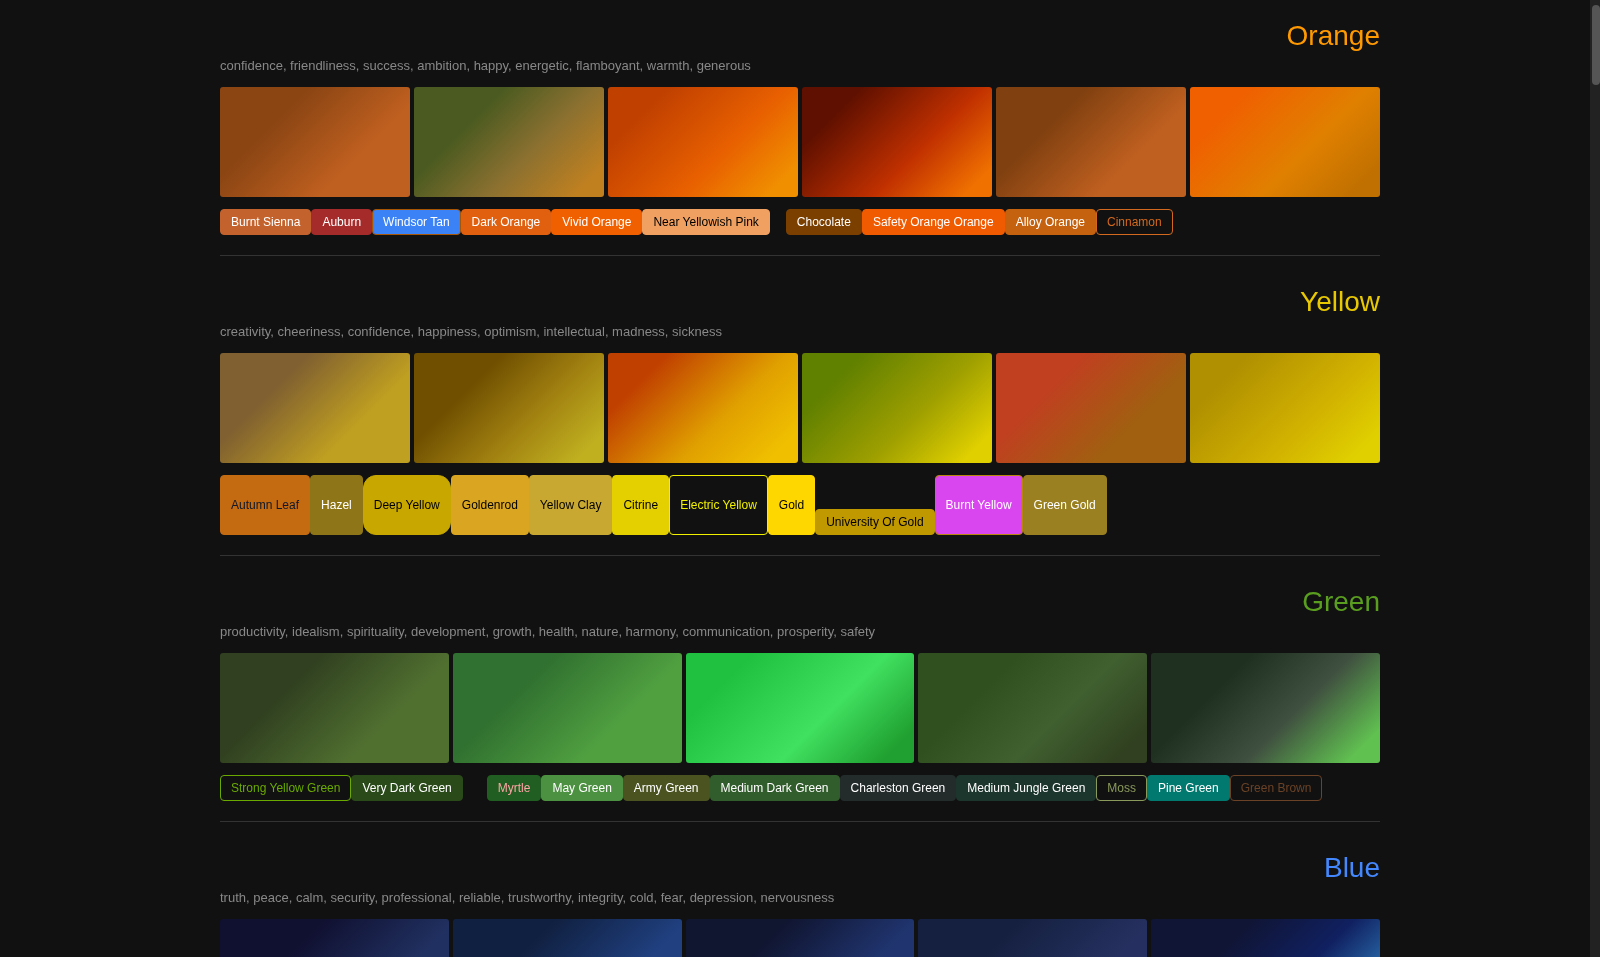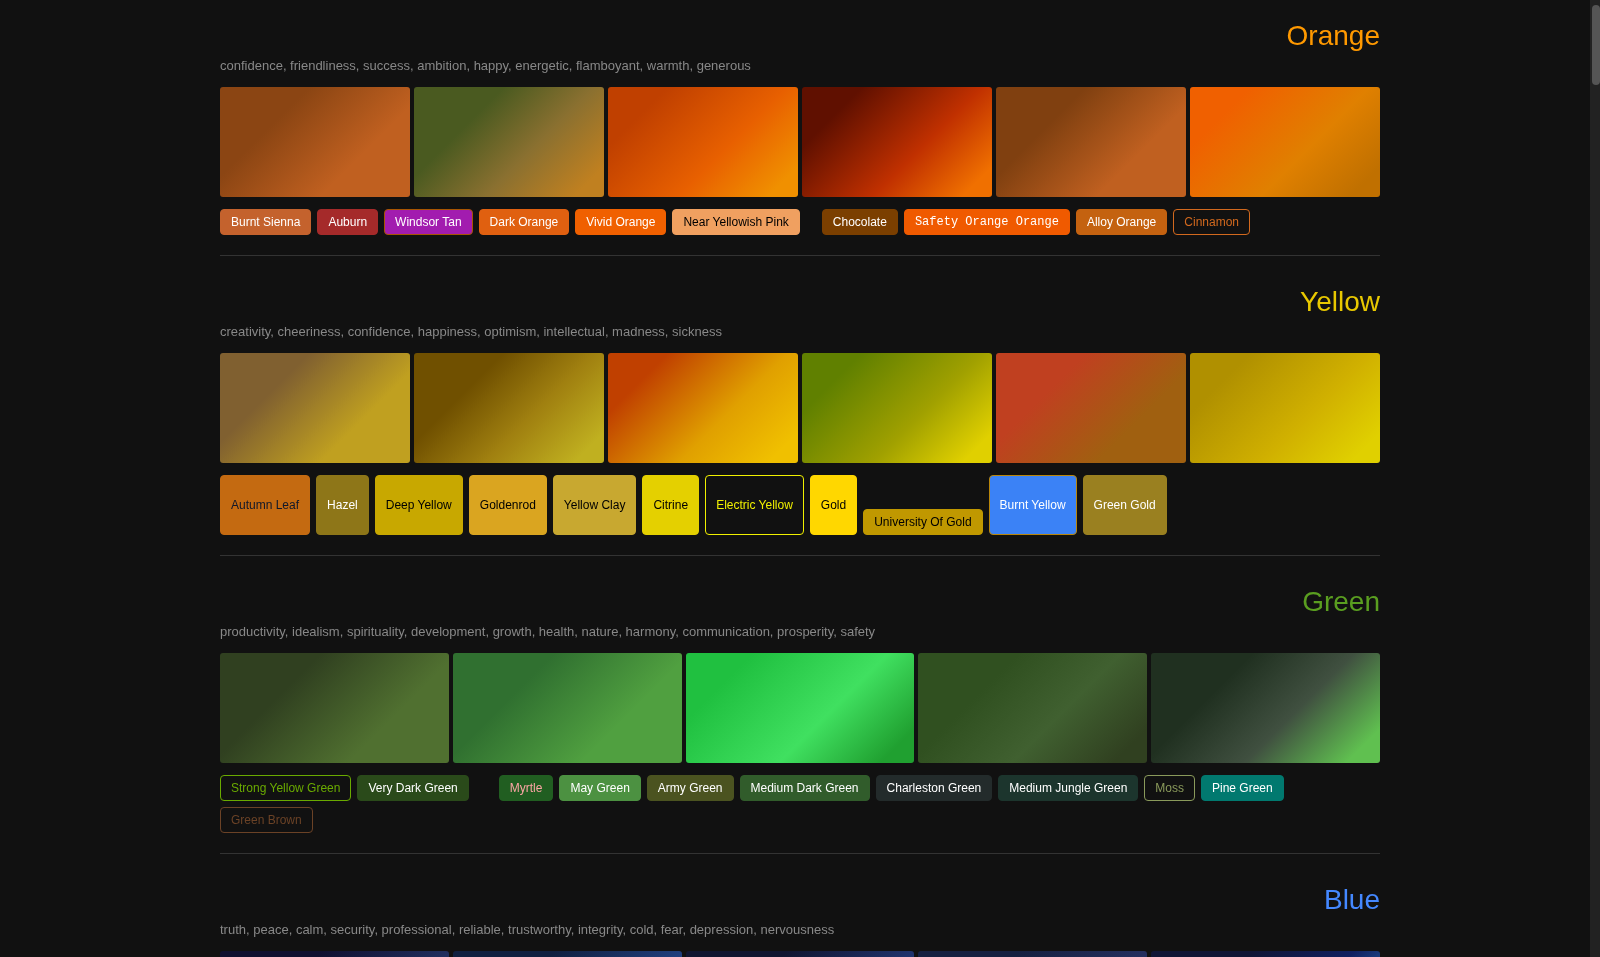--- a/index.html
+++ b/index.html
@@ -39,21 +39,20 @@
       height: 110px;
     }
     .img-placeholder {
       flex: 1;
       border-radius: 3px;
       min-width: 0;
     }
     .tags-row {
       display: flex;
       flex-wrap: wrap;
-      gap: 6px;
     }
     .tag {
       padding: 5px 10px;
       border-radius: 4px;
       font-size: 12px;
       font-weight: 500;
       cursor: pointer;
       border: 1.5px solid transparent;
       color: #000;
     }
@@ -135,53 +134,53 @@
       <div class="img-placeholder orange-img-1"></div>
       <div class="img-placeholder orange-img-2"></div>
       <div class="img-placeholder orange-img-3"></div>
       <div class="img-placeholder orange-img-4"></div>
       <div class="img-placeholder orange-img-5"></div>
       <div class="img-placeholder orange-img-6"></div>
     </div>
     <div class="tags-row" id="orange-tags">
         <button class="tag" style="background: rgb(196, 98, 45); color: rgb(255, 255, 255); border-color: rgb(196, 98, 45);">Burnt Sienna</button>
         <button class="tag" style="background: rgb(165, 42, 42); color: rgb(255, 255, 255); border-color: rgb(165, 42, 42);">Auburn</button>
-        <button class="tag" style="background: #a21caf; color: rgb(255, 255, 255); border-color: rgb(167, 85, 2);">Windsor Tan</button>
+        <button class="tag" style="background: #3b82f6; color: rgb(255, 255, 255); border-color: rgb(167, 85, 2);">Windsor Tan</button>
         <button class="tag" style="background: rgb(224, 96, 16); color: rgb(255, 255, 255); border-color: rgb(224, 96, 16);">Dark Orange</button>
         <button class="tag" style="background: rgb(240, 96, 0); color: rgb(255, 255, 255); border-color: rgb(240, 96, 0);">Vivid Orange</button>
         <button class="tag" style="background: rgb(240, 160, 96); color: rgb(0, 0, 0); border-color: rgb(240, 160, 96);">Near Yellowish Pink</button>
         <button class="tag" style="background: rgb(123, 63, 0); color: rgb(255, 255, 255); border-color: rgb(123, 63, 0); margin-left: 16px;">Chocolate</button>
-        <button class="tag" style="background: rgb(240, 90, 0); color: rgb(255, 255, 255); border-color: rgb(240, 90, 0); font-family: Liberation Mono, monospace;">Safety Orange Orange</button>
+        <button class="tag" style="background: rgb(240, 90, 0); color: rgb(255, 255, 255); border-color: rgb(240, 90, 0);">Safety Orange Orange</button>
         <button class="tag" style="background: rgb(196, 98, 16); color: rgb(255, 255, 255); border-color: rgb(196, 98, 16);">Alloy Orange</button>
         <button class="tag tag-outlined" style="background: transparent; border-color: rgb(210, 105, 30); color: rgb(210, 105, 30);">Cinnamon</button>
       </div>
   </div>
 
   <div class="section">
     <div class="section-title yellow-title">Yellow</div>
     <div class="section-desc">creativity, cheeriness, confidence, happiness, optimism, intellectual, madness, sickness</div>
     <div class="images-row">
       <div class="img-placeholder yellow-img-1"></div>
       <div class="img-placeholder yellow-img-2"></div>
       <div class="img-placeholder yellow-img-3"></div>
       <div class="img-placeholder yellow-img-4"></div>
       <div class="img-placeholder yellow-img-5"></div>
       <div class="img-placeholder yellow-img-6"></div>
     </div>
     <div class="tags-row" id="yellow-tags">
         <button class="tag" style="background: rgb(196, 106, 17); color: #0f172a; border-color: rgb(196, 106, 17);">Autumn Leaf</button>
         <button class="tag" style="background: rgb(142, 118, 24); color: rgb(255, 255, 255); border-color: rgb(142, 118, 24);">Hazel</button>
-        <button class="tag" style="background: rgb(200, 168, 0); color: rgb(0, 0, 0); border-color: rgb(200, 168, 0);">Deep Yellow</button>
+        <button class="tag" style="background: rgb(200, 168, 0); color: rgb(0, 0, 0); border-color: rgb(200, 168, 0); border-radius: 13px;">Deep Yellow</button>
         <button class="tag" style="background: rgb(218, 165, 32); color: rgb(0, 0, 0); border-color: rgb(218, 165, 32);">Goldenrod</button>
         <button class="tag" style="background: rgb(200, 168, 48); color: rgb(0, 0, 0); border-color: rgb(200, 168, 48);">Yellow Clay</button>
         <button class="tag" style="background: rgb(228, 208, 0); color: rgb(0, 0, 0); border-color: rgb(228, 208, 0);">Citrine</button>
         <button class="tag tag-outlined" style="background: transparent; border-color: rgb(240, 240, 0); color: rgb(240, 240, 0);">Electric Yellow</button>
         <button class="tag" style="background: rgb(255, 215, 0); color: rgb(0, 0, 0); border-color: rgb(255, 215, 0);">Gold</button>
         <button class="tag" style="background: rgb(192, 152, 0); color: rgb(0, 0, 0); border-color: rgb(192, 152, 0); margin-top: 34px;">University Of Gold</button>
-        <button class="tag" style="background: #3b82f6; color: rgb(255, 255, 255); border-color: rgb(184, 134, 11);">Burnt Yellow</button>
+        <button class="tag" style="background: #d946ef; color: rgb(255, 255, 255); border-color: rgb(184, 134, 11);">Burnt Yellow</button>
         <button class="tag" style="background: rgb(154, 128, 32); color: rgb(255, 255, 255); border-color: rgb(154, 128, 32);">Green Gold</button>
       </div>
   </div>
 
   <div class="section">
     <div class="section-title green-title">Green</div>
     <div class="section-desc">productivity, idealism, spirituality, development, growth, health, nature, harmony, communication, prosperity, safety</div>
     <div class="images-row">
       <div class="img-placeholder green-img-1"></div>
       <div class="img-placeholder green-img-2"></div>

